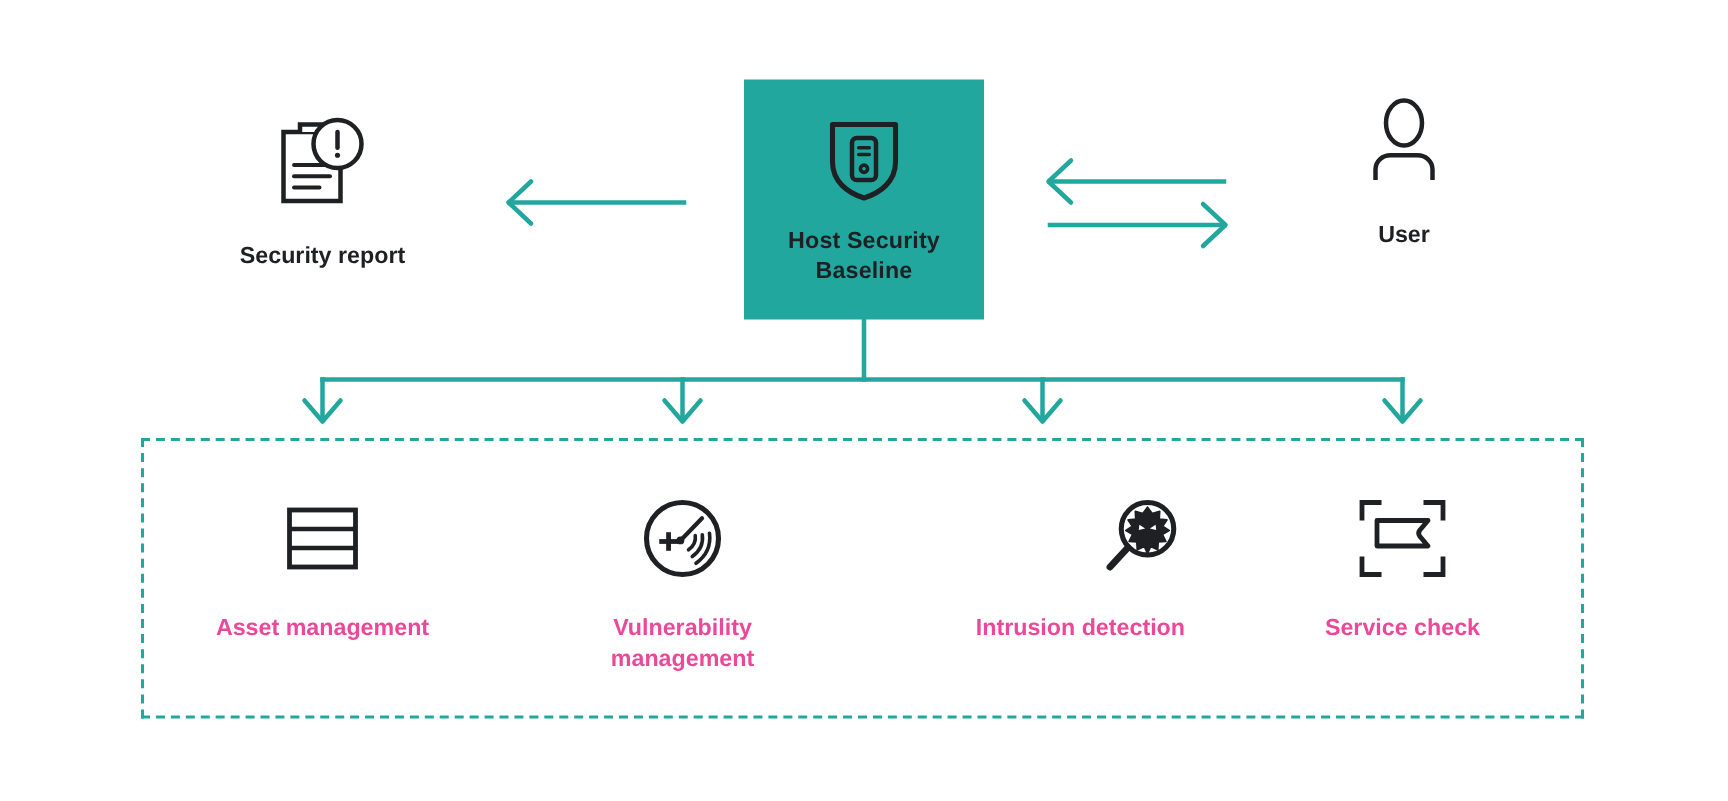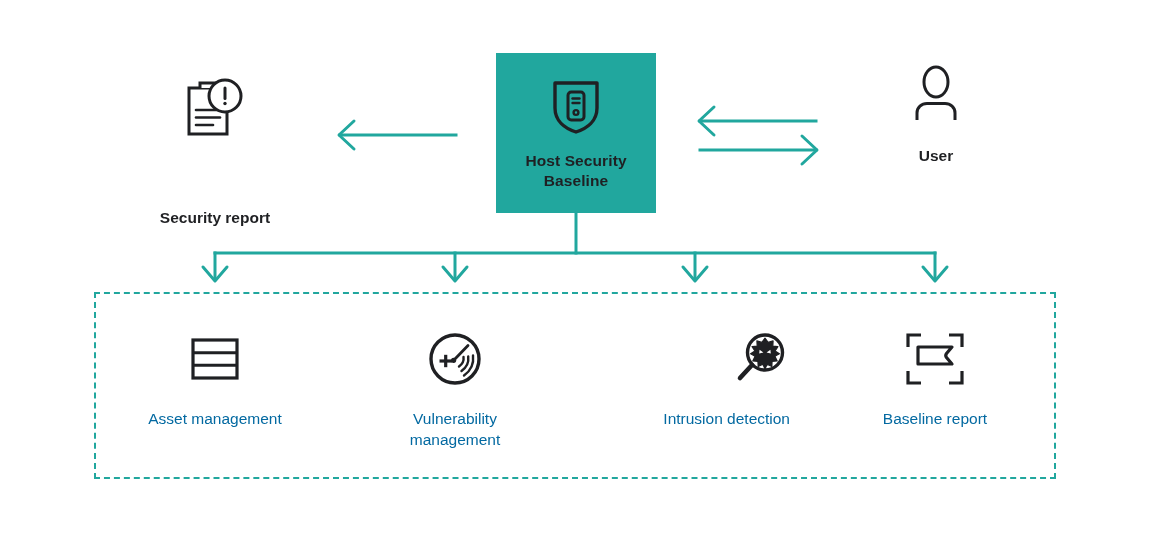--- a/index.html
+++ b/index.html
@@ -57,21 +57,21 @@
   }
   .node-label {
     margin-top: 16px;
     font-size: 15.5px;
     line-height: 20px;
     font-weight: 700;
     color: #1f2023;
     text-align: center;
     white-space: nowrap;
   }
-  .node-report { left: 135px; top: 78px; width: 160px; gap: 48px; }
+  .node-report { left: 135px; top: 78px; width: 160px; }
   .node-user   { left: 856px; top: 64px; width: 160px; justify-content: flex-end; }
 
   
   .dashed-box {
     left: 94px;
     top: 292px;
     width: 962px;
     height: 187px;
     border: 2px dashed #21a79e;
     box-sizing: border-box;
@@ -83,22 +83,22 @@
     flex-direction: column;
     align-items: center;
     top: 330px;
     width: 190px;
   }
   .feature .svg-wrap { line-height: 0; height: 58px; display:flex; align-items:center; }
   .feature-label {
     margin-top: 20px;
     font-size: 15.5px;
     line-height: 21px;
-    font-weight: 400;
-    color: #0369a1;
+    font-weight: 700;
+    color: #ec4899;
     text-align: center;
   }
   .feat-1 { left: 120px; }
   .feat-2 { left: 360px; justify-content: space-between; }
   .feat-3 { left: 600px; align-items: flex-end; }
   .feat-4 { left: 840px; }
 
   
   #connectors {
     left: 0; top: 0;
@@ -265,17 +265,17 @@
 
         <polyline points="4,16 4,4 17,4" fill="none" stroke="#1f2023" stroke-width="3.2" stroke-linecap="butt" stroke-linejoin="miter"></polyline>
         <polyline points="45,4 58,4 58,16" fill="none" stroke="#1f2023" stroke-width="3.2" stroke-linecap="butt" stroke-linejoin="miter"></polyline>
         <polyline points="58,40 58,52 45,52" fill="none" stroke="#1f2023" stroke-width="3.2" stroke-linecap="butt" stroke-linejoin="miter"></polyline>
         <polyline points="17,52 4,52 4,40" fill="none" stroke="#1f2023" stroke-width="3.2" stroke-linecap="butt" stroke-linejoin="miter"></polyline>
 
         <path d="M14 16 H48 L42.5 22.5 Q41 24.5 42.5 26.5 L48 33 H14 Z" fill="none" stroke="#1f2023" stroke-width="3.2" stroke-linejoin="round"></path>
       </svg>
     </span>
     <div class="feature-label">
-      <div>Baseline report</div>
+      <div>Service check</div>
     </div>
   </div>
 
 </div>
 
 </body></html>

